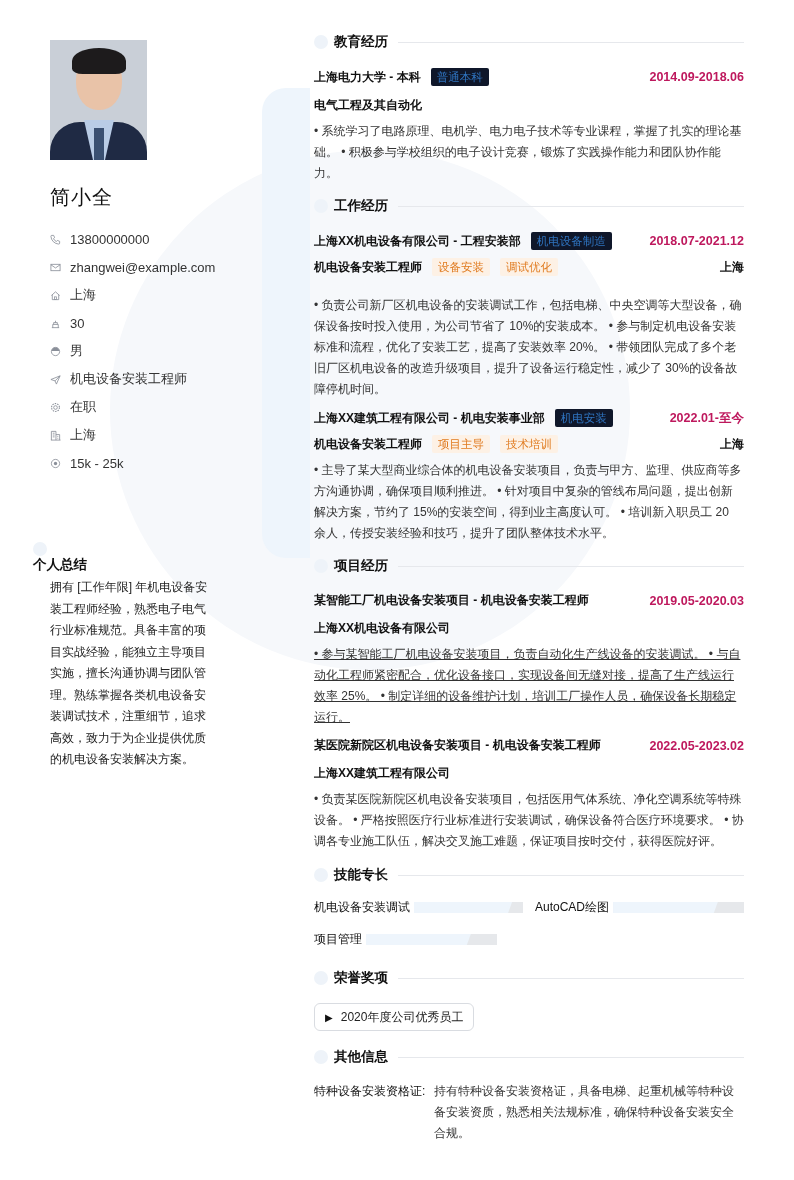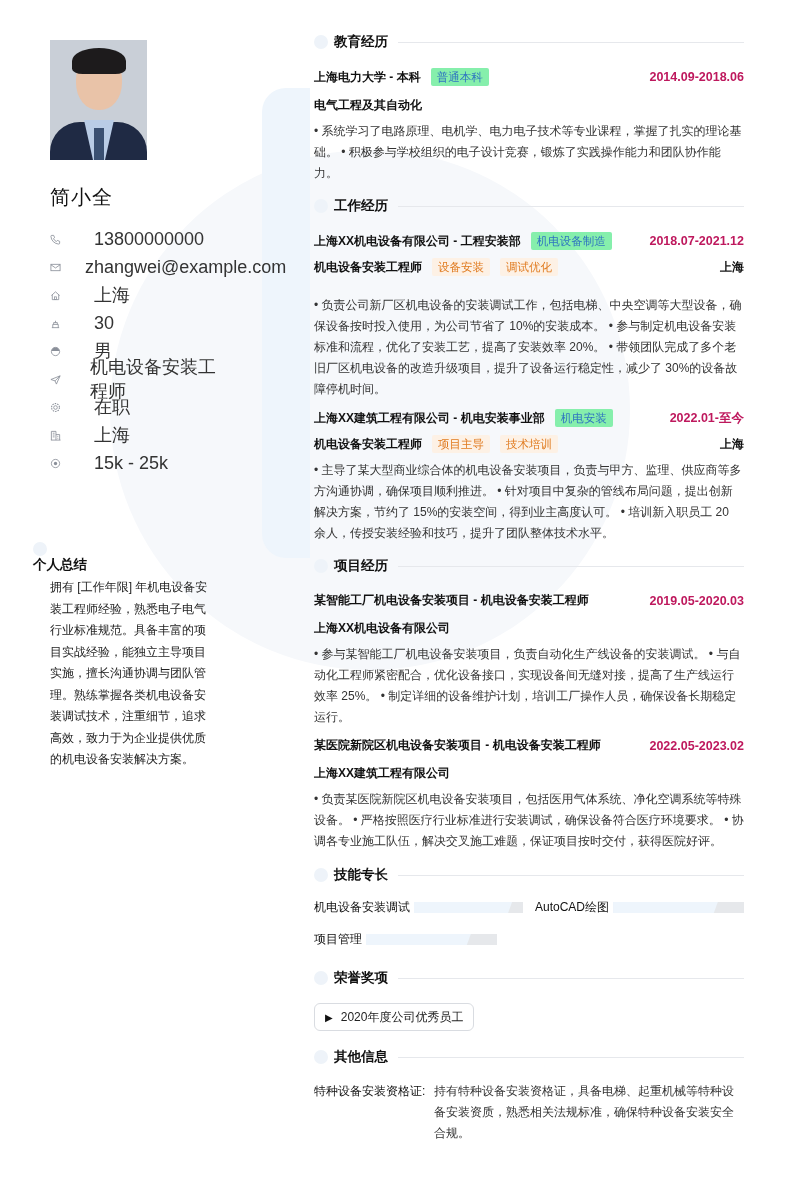--- a/index.html
+++ b/index.html
@@ -13,42 +13,42 @@
   .left { position: absolute; left: 50px; top: 40px; width: 170px; }
   .avatar { width: 97px; height: 120px; background: #c9cfd7; position: relative; overflow: hidden; }
   .avatar .head { position: absolute; left: 26px; top: 14px; width: 46px; height: 56px; border-radius: 45% 45% 48% 48%; background: #e9c3a8; }
   .avatar .hair { position: absolute; left: 22px; top: 8px; width: 54px; height: 26px; border-radius: 50% 50% 20% 20%; background: #1d1b1c; }
   .avatar .suit { position: absolute; left: 0; top: 82px; width: 97px; height: 40px; background: #1f2a44; border-radius: 30px 30px 0 0; }
   .avatar .shirt { position: absolute; left: 34px; top: 80px; width: 30px; height: 40px; background: #b9cce6; clip-path: polygon(0 0,100% 0,70% 100%,30% 100%); }
   .avatar .tie { position: absolute; left: 44px; top: 88px; width: 10px; height: 34px; background: #3a5072; }
 
   .name { font-size: 20px; font-weight: normal; margin-top: 24px; color: #111; letter-spacing: 1px; }
   .info { margin-top: 14px; }
-  .info-row { display: flex; align-items: center; height: 28px; font-size: 18px; color: #333; gap: 24px; }
+  .info-row { display: flex; align-items: center; height: 28px; font-size: 13px; color: #333; }
   .info-row .ic { width: 20px; font-size: 11px; color: #8a8f99; display: inline-flex; justify-content: flex-start; }
   .info-row .ic svg { width: 11px; height: 11px; }
 
   .summary-title-row { position: absolute; left: 33px; top: 542px; width: 165px; display: flex; align-items: flex-start; flex-direction: column; }
   .sec-dot { width: 14px; height: 14px; border-radius: 50%; background: #eef3f9; margin-right: 6px; }
   .sec-title { font-size: 13.5px; font-weight: bold; color: #111; white-space: nowrap; }
   .sec-line { flex: 1; height: 1px; background: #e6e8ec; margin-left: 10px; }
   .summary-text { position: absolute; left: 50px; top: 577px; width: 165px; font-size: 12px; line-height: 21.5px; color: #222; }
 
   .right { position: absolute; left: 314px; top: 32px; width: 430px; }
   .section-head { display: flex; align-items: center; height: 20px; margin-left: 0; }
   .section-head .sec-dot { margin-left: 0; }
 
   .row-between { display: flex; justify-content: space-between; align-items: center; }
   .item-title { font-size: 12px; font-weight: bold; color: #111; display: flex; align-items: center; }
   .item-date { font-size: 12.5px; font-weight: bold; color: #be185d; }
   .sub { font-size: 12px; font-weight: bold; color: #111; }
   .desc { font-size: 12px; line-height: 21px; color: #333; }
 
   .tag { display: inline-block; font-size: 11.5px; font-weight: normal; padding: 1px 6px; border-radius: 2px; margin-left: 10px; line-height: 16px; }
-  .tag-blue { background: #86efac; color: #2f74c0; }
+  .tag-blue { background: #0f172a; color: #2f74c0; }
   .tag-orange { background: #fdf1e5; color: #e07b20; }
 
   .skills { display: flex; flex-wrap: wrap; row-gap: 15px; column-gap: 12px; margin-top: 14px; }
   .skill { display: flex; align-items: center; width: 209px; font-size: 12px; color: #111; }
   .skill .label { white-space: nowrap; margin-right: 4px; }
   .skill .bar { flex: 1; height: 11px; background: #e6e8eb; position: relative; }
   .skill .bar .fill { position: absolute; left: 0; top: 0; height: 100%; background: #eef5fc; clip-path: polygon(0 0,100% 0,calc(100% - 4px) 100%,0 100%); }
   .skill.short { width: 183px; }
 
   .award-btn { display: inline-flex; align-items: center; border: 1px solid #d9dce1; border-radius: 6px; height: 28px; padding: 0 10px; font-size: 12px; color: #222; background: #fff; margin-top: 15px; }
@@ -229,21 +229,21 @@
     <span class="sec-dot"></span>
     <span class="sec-title">项目经历</span>
     <span class="sec-line"></span>
   </div>
   <div style="margin-top:16px;">
     <div class="row-between">
       <div class="item-title">某智能工厂机电设备安装项目 - 机电设备安装工程师</div>
       <div class="item-date">2019.05-2020.03</div>
     </div>
     <div class="sub" style="margin-top:11px;">上海XX机电设备有限公司</div>
-    <div class="desc" style="margin-top:7px;">• 参与某智能工厂机电设备安装项目，负责自动化生产线设备的安装调试。 • 与自动化工程师紧密配合，优化设备接口，实现设备间无缝对接，提高了生产线运行效率 25%。 • 制定详细的设备维护计划，培训工厂操作人员，确保设备长期稳定运行。</div>
+    <div class="desc" style="margin-top:7px;text-decoration:underline;">• 参与某智能工厂机电设备安装项目，负责自动化生产线设备的安装调试。 • 与自动化工程师紧密配合，优化设备接口，实现设备间无缝对接，提高了生产线运行效率 25%。 • 制定详细的设备维护计划，培训工厂操作人员，确保设备长期稳定运行。</div>
   </div>
   <div style="margin-top:9px;">
     <div class="row-between">
       <div class="item-title">某医院新院区机电设备安装项目 - 机电设备安装工程师</div>
       <div class="item-date">2022.05-2023.02</div>
     </div>
     <div class="sub" style="margin-top:11px;">上海XX建筑工程有限公司</div>
     <div class="desc" style="margin-top:7px;">• 负责某医院新院区机电设备安装项目，包括医用气体系统、净化空调系统等特殊设备。 • 严格按照医疗行业标准进行安装调试，确保设备符合医疗环境要求。 • 协调各专业施工队伍，解决交叉施工难题，保证项目按时交付，获得医院好评。</div>
   </div>
 

